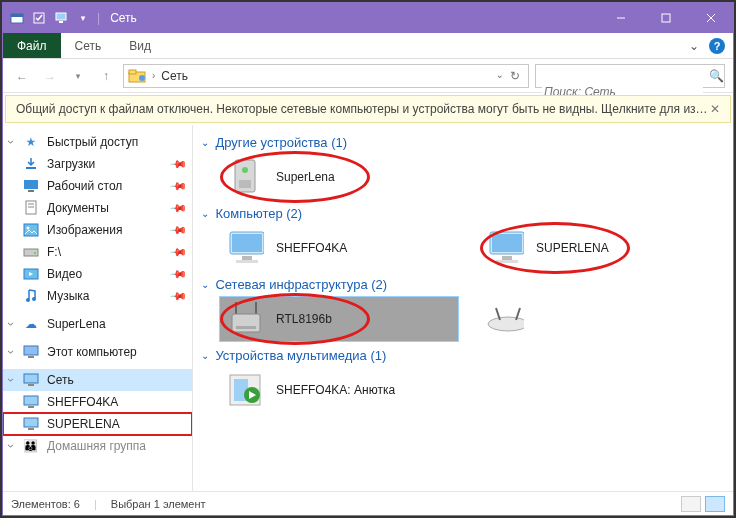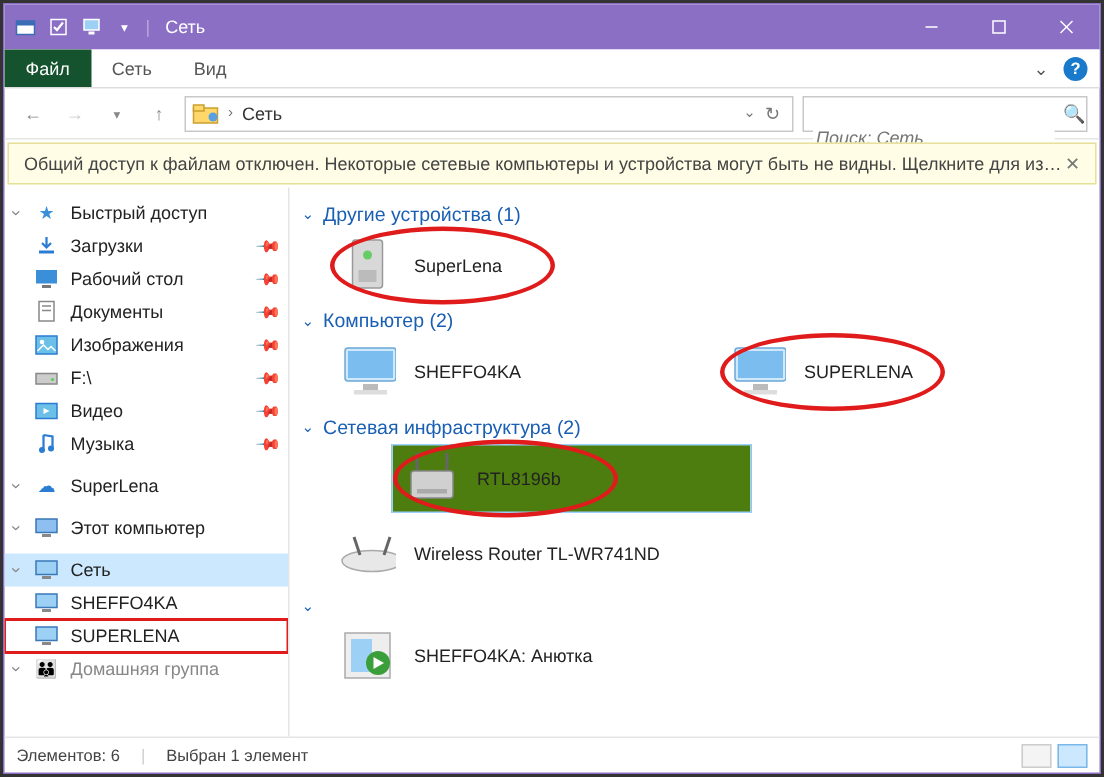--- a/index.html
+++ b/index.html
@@ -38,21 +38,21 @@
   .sb-item.selected { background:#cce8ff; }
   .sb-item.hdr::before { content:"›"; position:absolute; left:6px; color:#888; transform:rotate(90deg); font-size:12px;}
   .sb-item .ic { width:16px; height:16px; display:inline-flex; align-items:center; justify-content:center; }
   .red-box { outline:2px solid #e01b1b; outline-offset:-1px; }
 
   .content { flex:1; overflow-y:auto; padding:4px 8px 8px 8px; }
   .group-head { color:#1a5fb4; font-size:13px; display:flex; align-items:center; gap:6px; margin:6px 0 4px 0; }
   .group-head .chev { font-size:10px; }
   .items-row { display:flex; flex-wrap:wrap; gap:4px 20px; padding-left:18px; }
   .item { width:240px; height:46px; display:flex; align-items:center; gap:12px; padding:2px 6px; border:1px solid transparent; position:relative;}
-  .item.selected { background:#4d7c0f; border-color:#99d1ff;margin-left:42px; }
+  .item.selected { background:#a3a3a3; border-color:#99d1ff; }
   .item .lbl { font-size:12px; color:#222; }
   .item .ic-lg { width:38px; height:38px; display:flex; align-items:center; justify-content:center; }
   .red-ellipse { position:absolute; border:3px solid #e01b1b; border-radius:50%; pointer-events:none; }
 
   .statusbar { height:24px; border-top:1px solid #e5e5e5; display:flex; align-items:center; padding:0 8px; font-size:11px; color:#444; gap:14px;}
   .statusbar .right { margin-left:auto; display:flex; gap:4px; }
   .view-btn { width:20px; height:16px; border:1px solid #ccc; background:#f4f4f4; }
   .view-btn.active { background:#cce8ff; border-color:#7ab8e8; }
 
   
@@ -347,25 +347,25 @@
             <div class="red-ellipse" style="left: 0px; top: -4px; width: 150px; height: 52px;"></div>
           </div>
           <div class="item">
             <span class="ic-lg">
               <svg width="44" height="30">
                 <ellipse cx="22" cy="20" rx="20" ry="7" fill="#e8e8e8" stroke="#aaa"></ellipse>
                 <line x1="10" y1="4" x2="14" y2="16" stroke="#666" stroke-width="2"></line>
                 <line x1="34" y1="4" x2="30" y2="16" stroke="#666" stroke-width="2"></line>
               </svg>
             </span>
-            <span class="lbl">Wireless Router TL-WR741ND</span>
           </div>
         </div>
         <div class="group-head">
           <span class="chev">⌄</span>
+          <span>Устройства мультимедиа (1)</span>
         </div>
         <div class="items-row">
           <div class="item">
             <span class="ic-lg">
               <svg width="38" height="38">
                 <rect x="4" y="4" width="30" height="30" fill="#eee" stroke="#aaa"></rect>
                 <rect x="8" y="8" width="14" height="22" fill="#9cd0f4"></rect>
                 <circle cx="26" cy="24" r="8" fill="#3a9f3a"></circle>
                 <path d="M23 20v8l7-4z" fill="#fff"></path>
               </svg>

